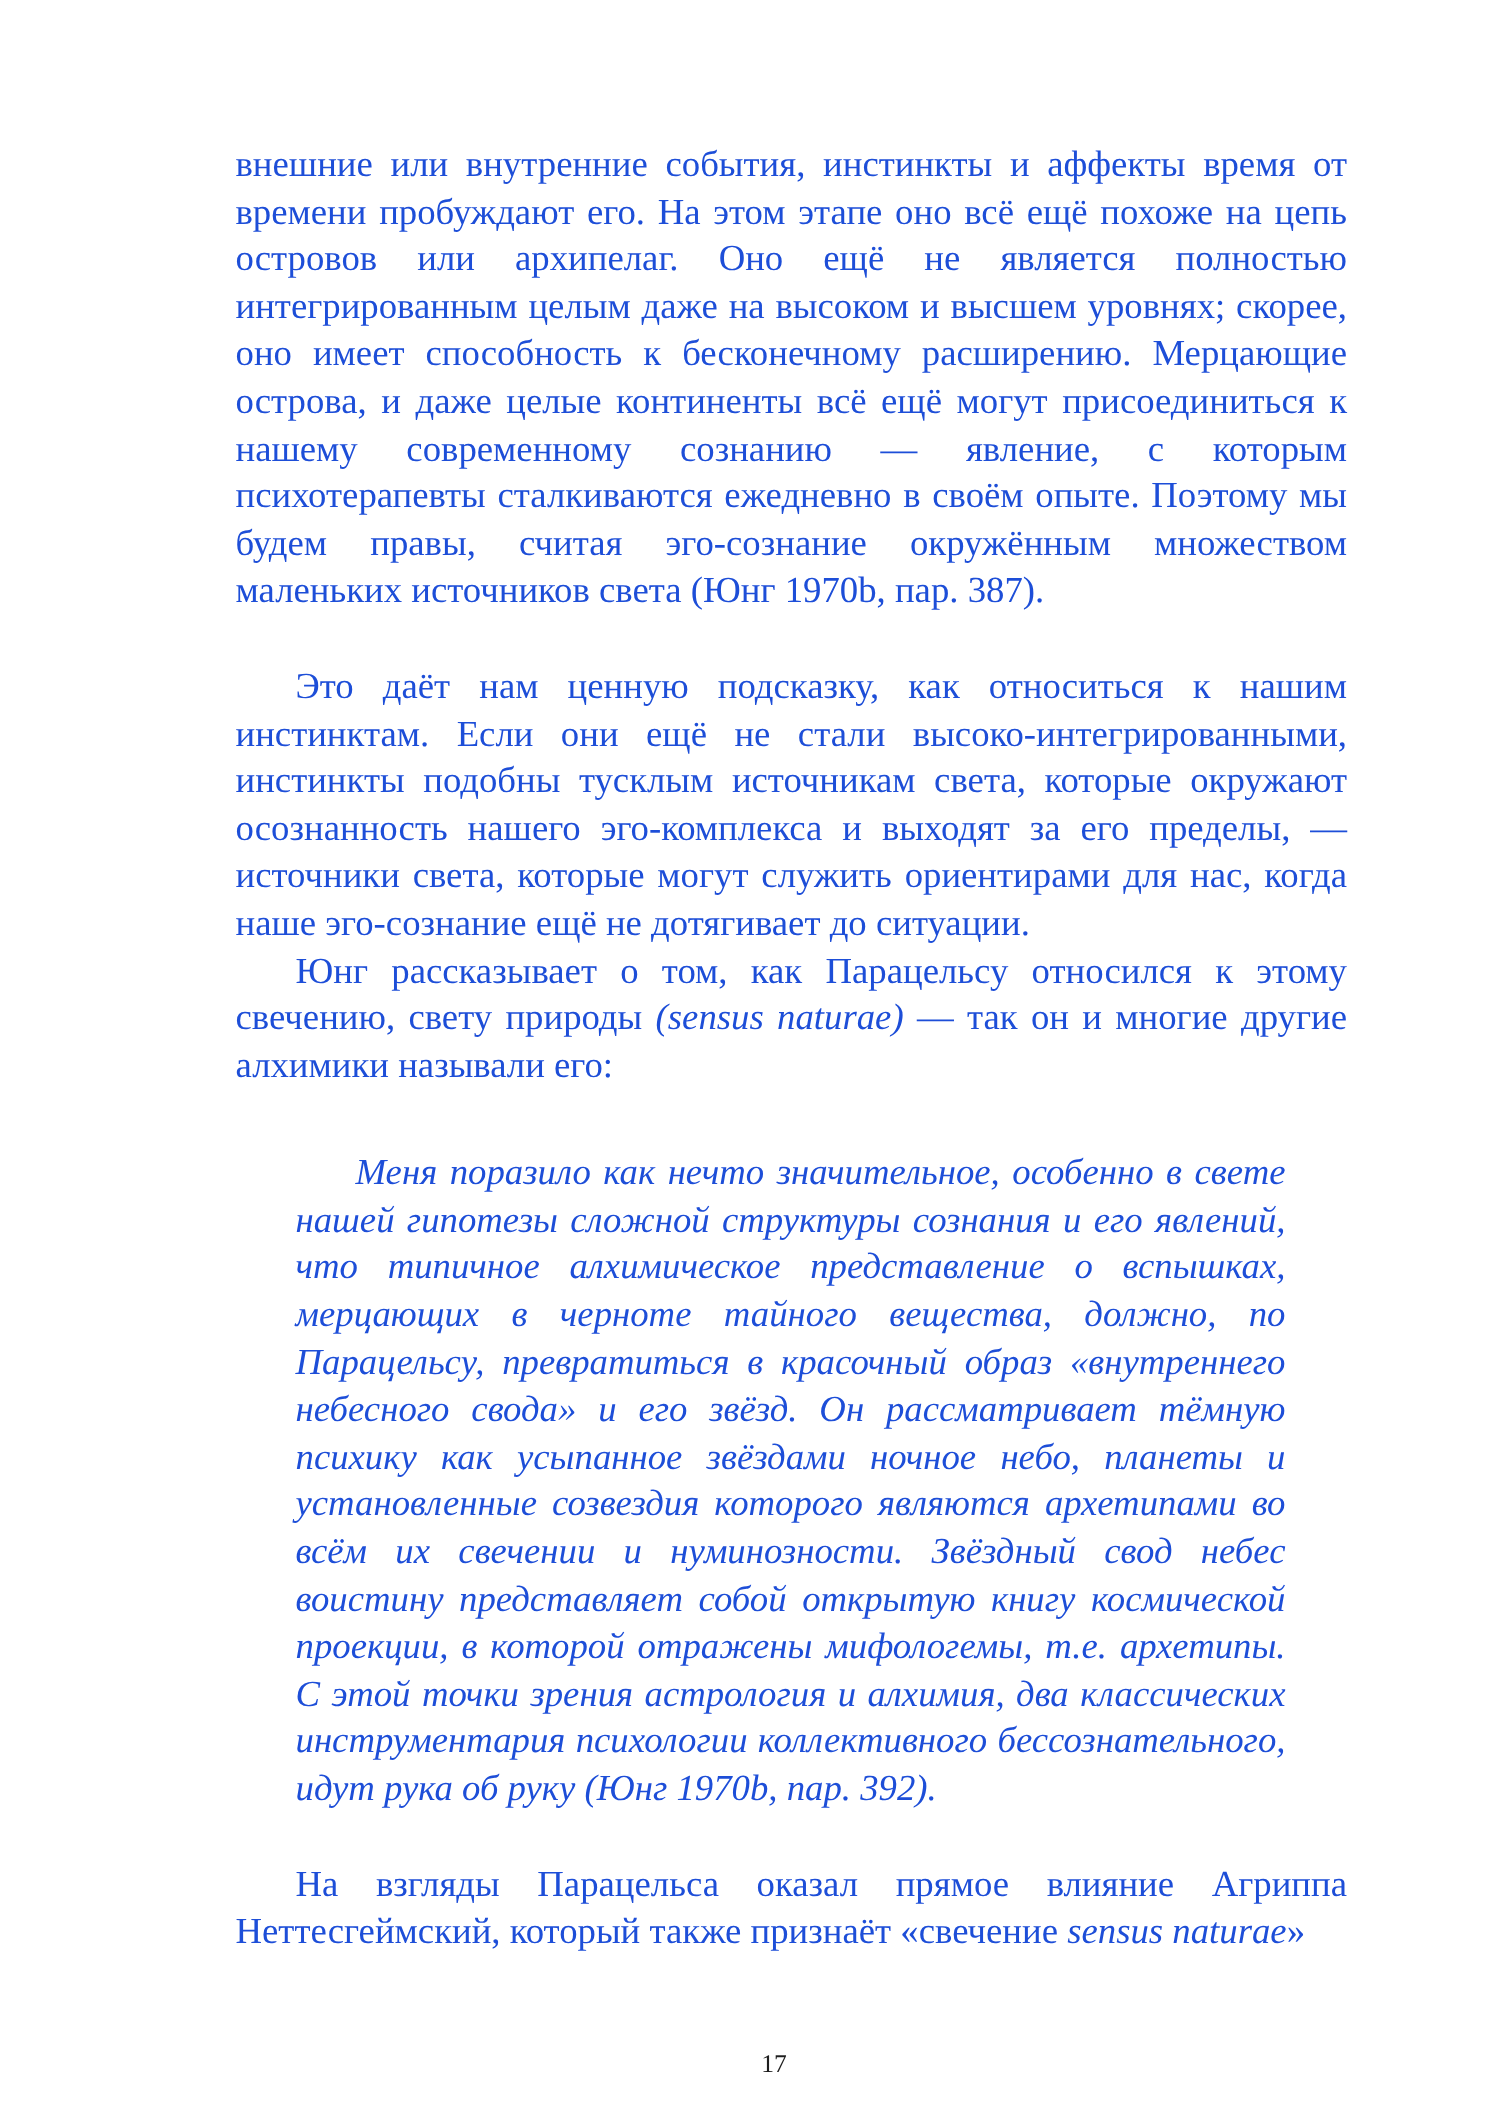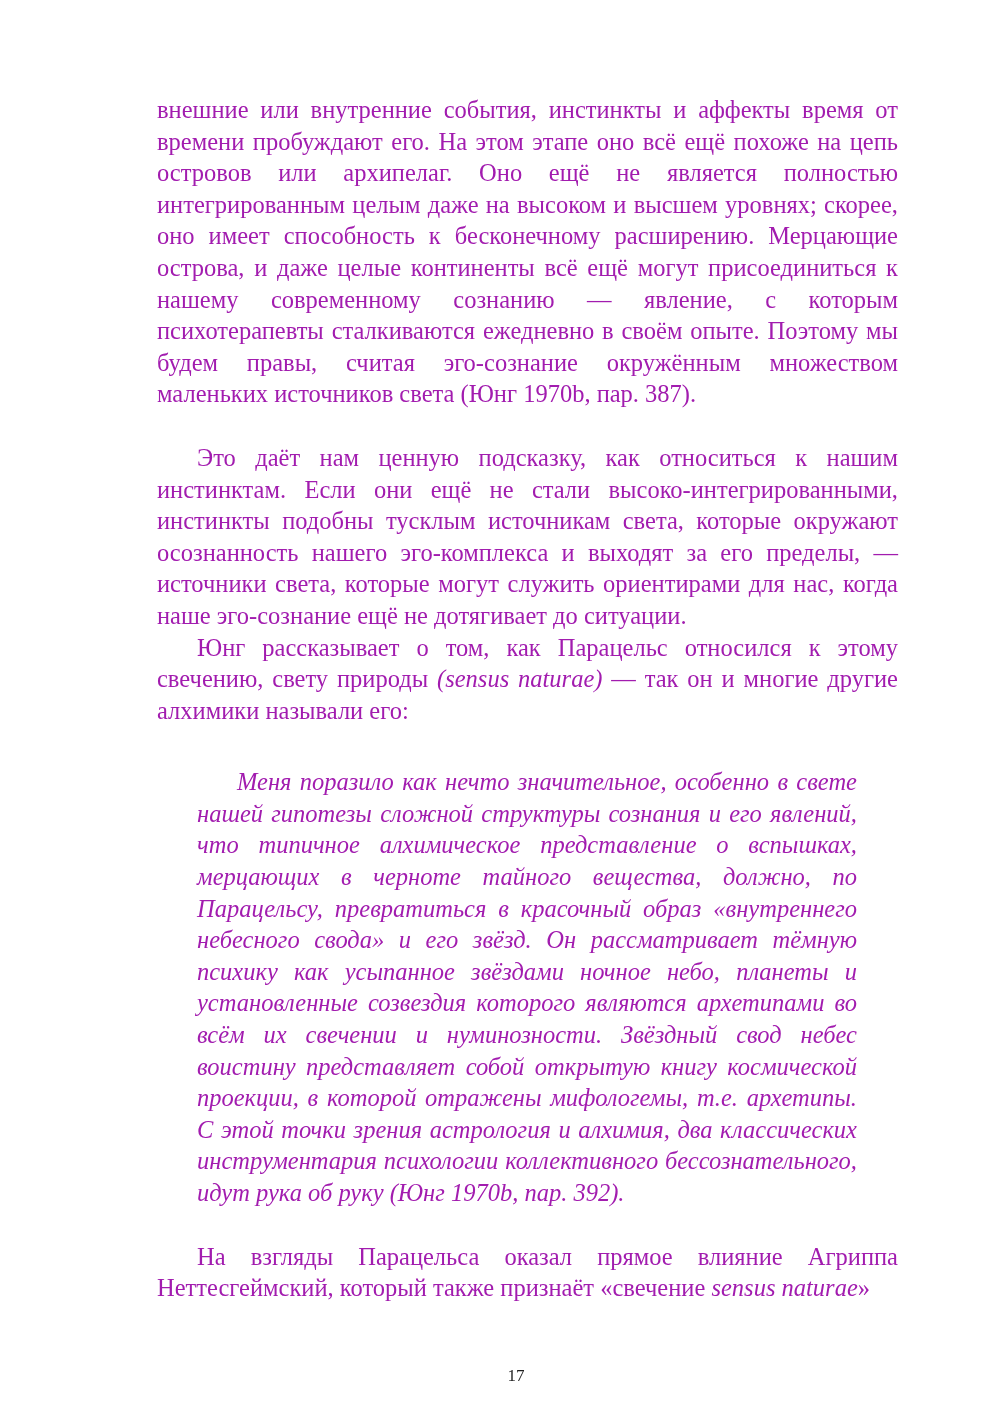--- a/index.html
+++ b/index.html
@@ -1,20 +1,20 @@
 <!DOCTYPE html>
 <html><head>
 <meta charset="utf-8">
 <style>
   html, body { margin: 0; padding: 0; background: #ffffff; }
   body { width: 1000px; height: 1418px; position: relative; overflow: hidden; }
   .page {
     position: absolute; left: 157px; top: 94px; width: 741px;
     font-family: "Liberation Serif", "DejaVu Serif", serif;
-    font-size: 24.5px; line-height: 31.6px; color: #a21caf;
+    font-size: 24.5px; line-height: 31.6px; color: #1d4ed8;
     text-align: justify; hyphens: manual;
   }
   .para { margin: 0; text-indent: 40px; }
   .para.cont { text-indent: 0; padding-left: 40px; }
   .gap { height: 32px; }
   .quote {
     margin: 0; margin-left: 40px; margin-right: 41px;
     text-indent: 40px;
     font-style: italic;
   }
@@ -26,19 +26,19 @@
     font-size: 17px; color: #1e1e1e; padding-left: 16px;
   }
 </style>
 </head>
 <body>
 
 <div class="page">
   <p class="para cont" style="padding-left:0;text-indent:0">внешние или внутренние события, инстинкты и аффекты время от времени пробуждают его. На этом этапе оно всё ещё похоже на цепь островов или архипелаг. Оно ещё не является полностью интегрированным целым даже на высоком и высшем уровнях; скорее, оно имеет способность к бесконечному расширению. Мерцающие острова, и даже целые континенты всё ещё могут присоединиться к нашему современному сознанию — явление, с которым психотерапевты сталкиваются ежедневно в своём опыте. Поэтому мы будем правы, считая эго-сознание окружённым множеством маленьких источников света (Юнг 1970b, пар. 387).</p>
   <div class="gap"></div>
   <p class="para">Это даёт нам ценную подсказку, как относиться к нашим инстинктам. Если они ещё не стали высоко-интегрированными, инстинкты подобны тусклым источникам света, которые окружают осознанность нашего эго-комплекса и выходят за его пределы, — источники света, которые могут служить ориентирами для нас, когда наше эго-сознание ещё не дотягивает до ситуации.</p>
-  <p class="para"><span>Юнг рассказывает о том, как Парацельс относился к этому свечению, свету природы </span><em>(sensus naturae)</em><span> — так он и многие другие алхимики называли его:</span></p>
+  <p class="para"><span>Юнг рассказывает о том, как Парацельсу относился к этому свечению, свету природы </span><em>(sensus naturae)</em><span> — так он и многие другие алхимики называли его:</span></p>
   <div class="gap" style="height:40px"></div>
   <p class="quote">Меня поразило как нечто значительное, особенно в свете нашей гипотезы сложной структуры сознания и его явлений, что типичное алхимическое представление о вспышках, мерцающих в черноте тайного вещества, должно, по Парацельсу, превратиться в красочный образ «внутреннего небесного свода» и его звёзд. Он рассматривает тёмную психику как усыпанное звёздами ночное небо, планеты и установленные созвездия которого являются архетипами во всём их свечении и нуминозности. Звёздный свод небес воистину представляет собой открытую книгу космической проекции, в которой отражены мифологемы, т.е. архетипы. С этой точки зрения астрология и алхимия, два классических инструментария психологии коллективного бессознательного, идут рука об руку (Юнг 1970b, пар. 392).</p>
   <p class="para last" style=""><span>На взгляды Парацельса оказал прямое влияние Агриппа Неттесгеймский, который также признаёт «свечение </span><em>sensus naturae</em><span>»</span></p>
 </div>
 
 <div class="page-number">17</div>
 
 </body></html>

